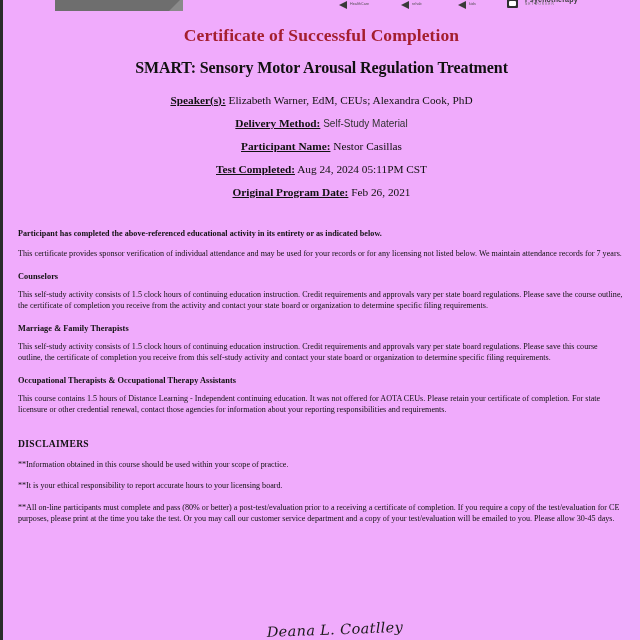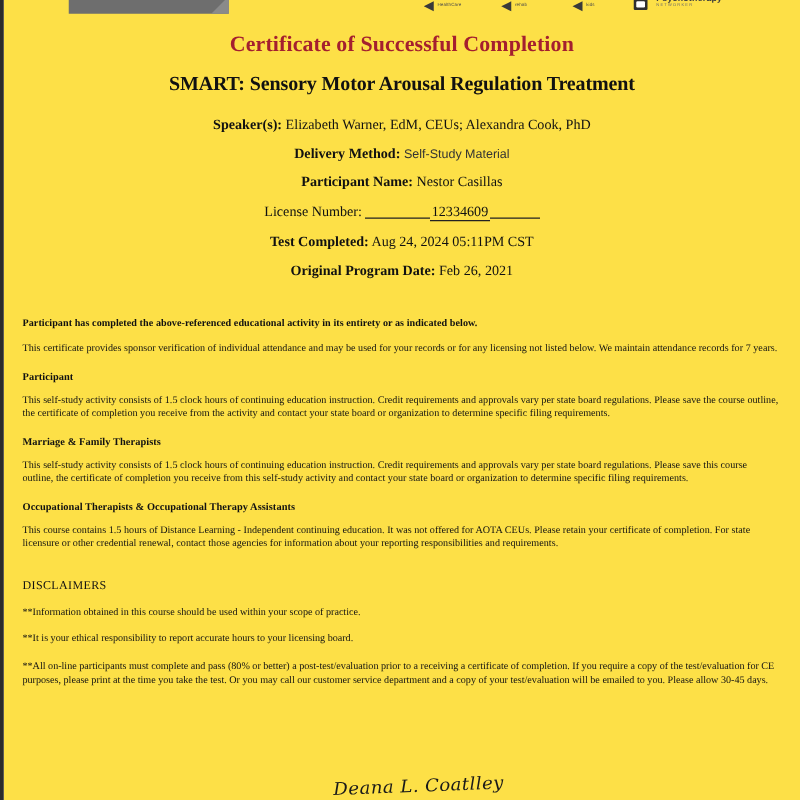--- a/index.html
+++ b/index.html
@@ -26,21 +26,21 @@
     background: #2b2b2b;
     z-index: 5;
   }
 
   .page {
     position: absolute;
     left: 3px;
     top: 0;
     width: 637px;
     height: 640px;
-    background: #fde047;
+    background: #f0abfc;
     box-sizing: border-box;
   }
 
   
   .header-band {
     position: relative;
     height: 14px;
     width: 100%;
     overflow: hidden;
   }
@@ -156,20 +156,21 @@
     margin-top: 12px;
   }
   .meta-line {
     text-align: center;
     font-size: 11.3px;
     margin-top: 11px;
     color: #111;
   }
   .meta-line .k {
     font-weight: bold;
+    text-decoration: underline;
   }
   .meta-line .v {
     font-weight: normal;
   }
   .meta-line.sans .v {
     font-family: "Liberation Sans", sans-serif;
     font-size: 10px;
     color: #333;
   }
   .meta-line.license .k { font-weight: normal; }
@@ -208,21 +209,21 @@
     letter-spacing: .02px;
   }
   h3.section-head {
     font-size: 8.3px;
     font-weight: bold;
     margin: 12px 0 9px 0;
     letter-spacing: .05px;
   }
   h3.disclaimers-head {
     font-size: 9.6px;
-    font-weight: normal;
+    font-weight: bold;
     margin: 22px 0 11px 0;
     letter-spacing: .3px;
   }
   p.disclaimer {
     font-size: 8.1px;
     line-height: 1.35;
     margin: 0 0 11px 0;
   }
 
   
@@ -290,45 +291,41 @@
     <div class="meta-line sans">
       <span class="k">Delivery Method:</span>
       <span class="v">Self-Study Material</span>
     </div>
 
     <div class="meta-line">
       <span class="k">Participant Name:</span>
       <span class="v">Nestor Casillas</span>
     </div>
 
-    <div class="meta-line license">
-      <span class="k">License Number:</span>
-      <span class="license-blank"></span><span class="license-value">12334609</span><span class="license-blank short"></span>
-    </div>
 
     <div class="meta-line">
       <span class="k">Test Completed:</span>
       <span class="v">Aug 24, 2024 05:11PM CST</span>
     </div>
 
     <div class="meta-line">
       <span class="k">Original Program Date:</span>
       <span class="v">Feb 26, 2021</span>
     </div>
 
   </div>
 
   <div class="body-wrap">
 
     <p class="statement">Participant has completed the above-referenced educational activity in its entirety or as indicated below.</p>
 
     <p class="para">This certificate provides sponsor verification of individual attendance and may be used for your records or for any licensing not listed below. We maintain attendance records for 7 years.</p>
 
 
-    <h3 class="section-head">Participant</h3>
+    <h3 class="section-head">Counselors</h3>
     <p class="para">This self-study activity consists of 1.5 clock hours of continuing education instruction. Credit requirements and approvals vary per state board regulations. Please save the course outline, the certificate of completion you receive from the activity and contact your state board or organization to determine specific filing requirements.</p>
 
     <h3 class="section-head">Marriage &amp; Family Therapists</h3>
     <p class="para">This self-study activity consists of 1.5 clock hours of continuing education instruction. Credit requirements and approvals vary per state board regulations. Please save this course outline, the certificate of completion you receive from this self-study activity and contact your state board or organization to determine specific filing requirements.</p>
 
     <h3 class="section-head">Occupational Therapists &amp; Occupational Therapy Assistants</h3>
     <p class="para">This course contains 1.5 hours of Distance Learning - Independent continuing education. It was not offered for AOTA CEUs. Please retain your certificate of completion. For state licensure or other credential renewal, contact those agencies for information about your reporting responsibilities and requirements.</p>
 
     <h3 class="disclaimers-head">DISCLAIMERS</h3>
     <p class="disclaimer">**Information obtained in this course should be used within your scope of practice.</p>

